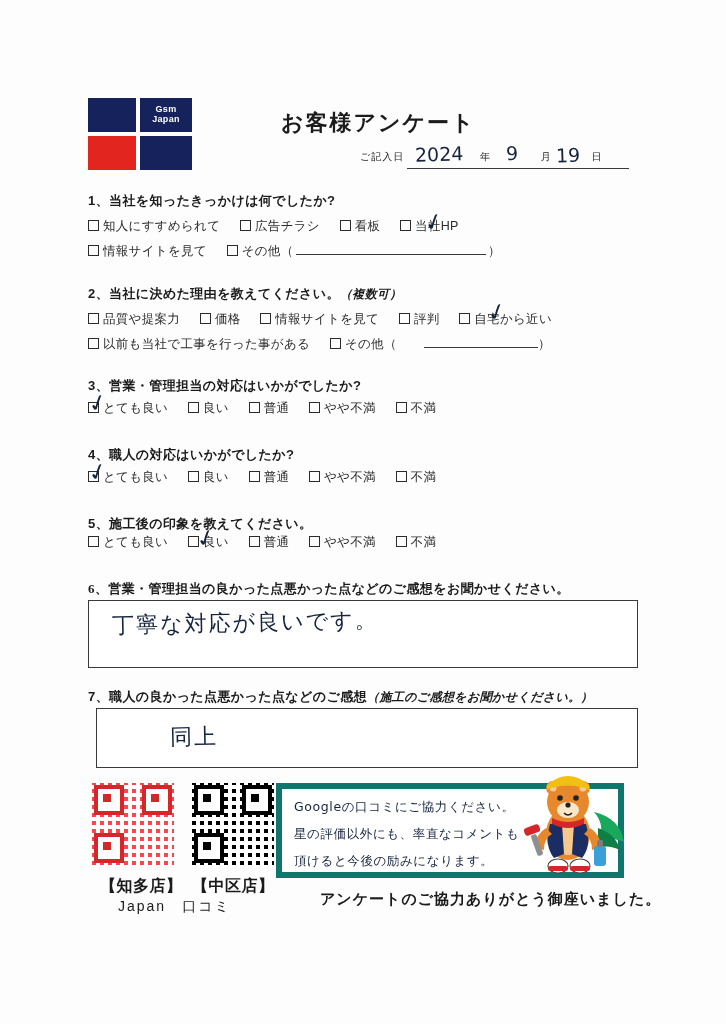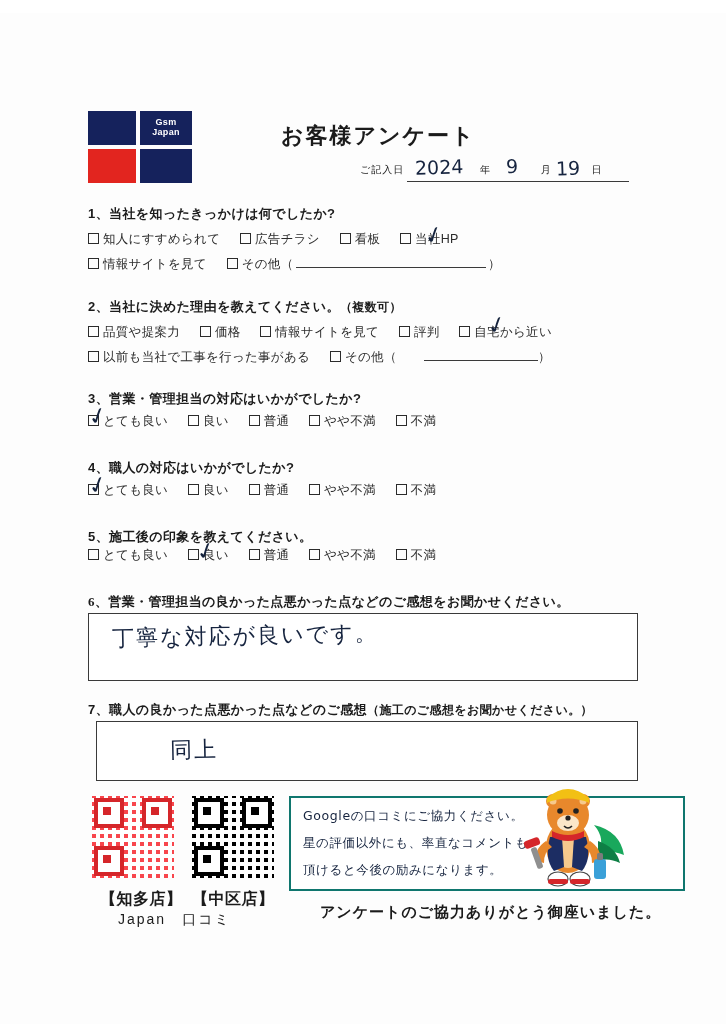--- a/index.html
+++ b/index.html
@@ -7,21 +7,20 @@
     width:726px;height:1024px;
     background:#ffffff;
     font-family:"Liberation Sans","DejaVu Sans",sans-serif;
     color:#1b1b1b;
     position:relative;
     overflow:hidden;
   }
   .page{
     position:absolute;inset:0;
     background:#fdfdfd;
-    margin-top:13px;
   }
   
   .logo{
     position:absolute;left:88px;top:98px;width:104px;height:72px;
   }
   .logo .sq{position:absolute;}
   .logo .navy1{left:0;top:0;width:48px;height:34px;background:#15225c;}
   .logo .navy2{left:52px;top:0;width:52px;height:34px;background:#15225c;}
   .logo .red{left:0;top:38px;width:48px;height:34px;background:#e2251f;}
   .logo .navy3{left:52px;top:38px;width:52px;height:34px;background:#15225c;}
@@ -50,21 +49,21 @@
   .date-m{
     position:absolute;left:506px;top:142px;font-size:19px;
     transform:rotate(-2deg);
   }
   .date-d{
     position:absolute;left:556px;top:144px;font-size:19px;
     transform:rotate(-2deg);
   }
   
   .q{position:absolute;left:88px;font-size:13px;font-weight:bold;letter-spacing:.4px;}
-  .q .sub{font-weight:bold;font-size:12px;}
+  .q .sub{font-weight:bold;font-size:12px;font-style:italic;}
   .opts{position:absolute;left:88px;font-size:12.5px;letter-spacing:.3px;color:#2b2b2b;}
   .opt{display:inline-block;margin-right:16px;white-space:nowrap;}
   .box{
     display:inline-block;width:9px;height:9px;border:1px solid #2b2b2b;
     margin-right:4px;vertical-align:-1px;
   }
   .line{position:absolute;border-bottom:1px solid #3a3a3a;}
   
   .check{
     position:absolute;color:#14223c;font-size:23px;font-weight:bold;
@@ -100,22 +99,22 @@
   .qr .finder::after{
     content:"";position:absolute;left:5px;top:5px;width:8px;height:8px;background:currentColor;
   }
   .qr-label{
     position:absolute;font-size:16px;font-weight:bold;letter-spacing:.5px;
   }
   .google-line{
     position:absolute;font-size:14px;letter-spacing:2px;
   }
   .promo{
-    position:absolute;left:289px;top:783px;width:396px;height:95px;
-    border:2px solid #0f766e;background:#fff;box-sizing:border-box;
+    position:absolute;left:276px;top:783px;width:348px;height:95px;
+    border:6px solid #0f766e;background:#fff;box-sizing:border-box;
   }
   .promo .pt{
     position:absolute;left:12px;font-size:12.5px;color:#16243f;letter-spacing:.6px;
     font-family:"DejaVu Sans",sans-serif;
   }
   .mascot{
     position:absolute;left:520px;top:768px;width:110px;height:112px;
   }
   .thanks{
     position:absolute;left:320px;top:890px;font-size:15px;font-weight:bold;letter-spacing:1px;

